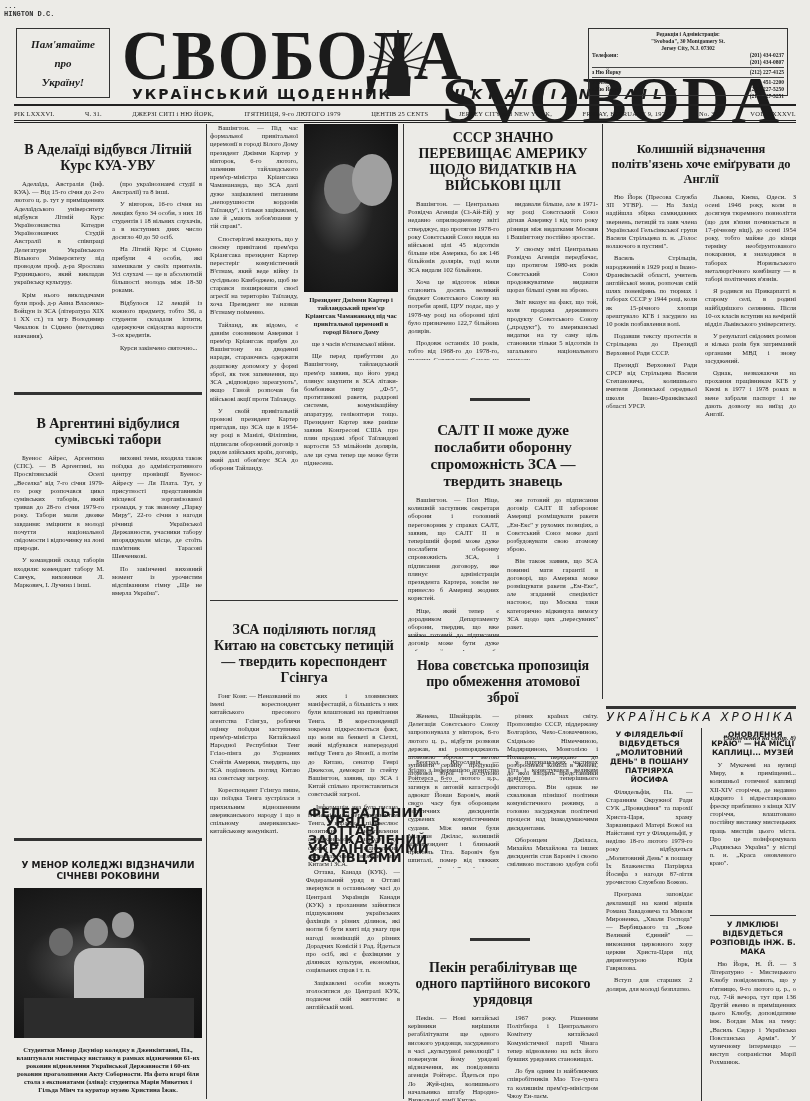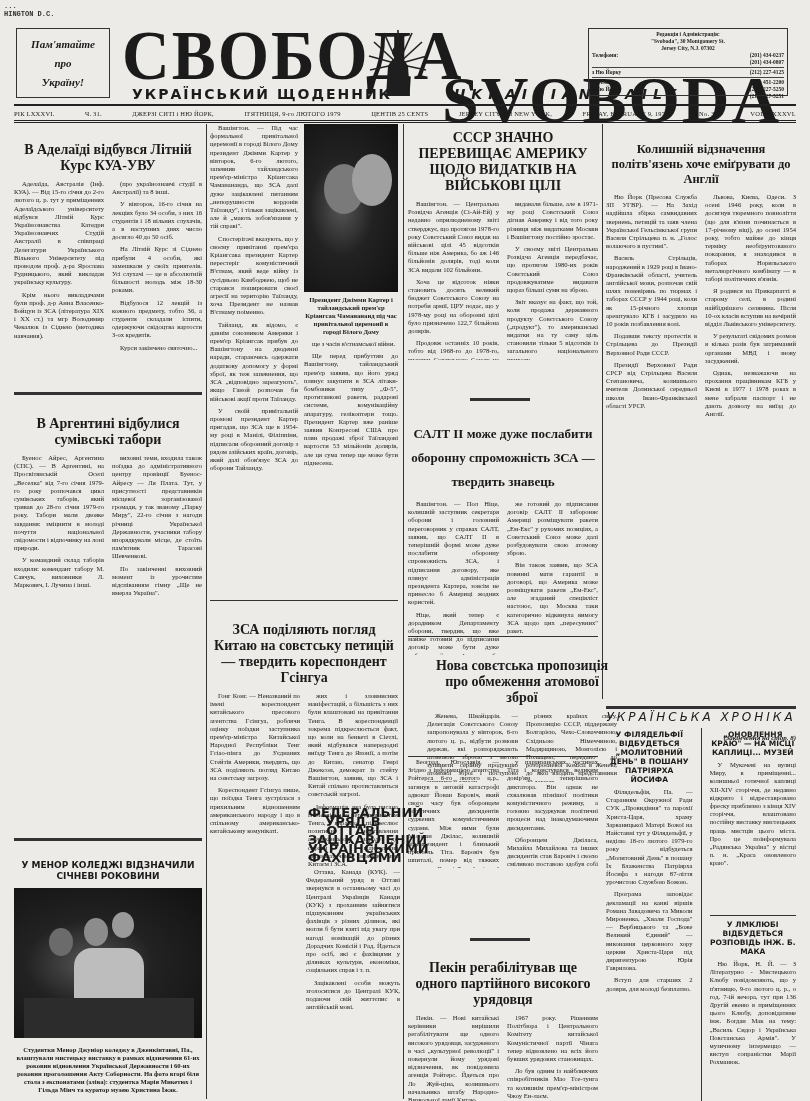--- a/index.html
+++ b/index.html
@@ -217,35 +217,35 @@
       <p>видавали більше, але в 1971-му році Совєтський Союз дігнав Америку і від того року різниця між видатками Москви і Вашінгтону постійно зростає.</p>
       <p>У своєму звіті Центральна Розвідча Агенція передбачає, що протягом 1980-их років Совєтський Союз продовжуватиме видавати щораз більші суми на зброю.</p>
       <p>Звіт вказує на факт, що той, коли продажа державного продукту Совєтського Союзу („продукт"), то американські видатки на ту саму ціль становили тільки 5 відсотків із загального національного приходу.</p>
 
     </div>
   </div>
 </article>
 <div class="hrule" style="left:470px;top:398px;width:60px;height:3px;"></div>
 
 <article class="art" style="left:408px;top:404px;width:190px;height:226px;">
-  <h2 class="hl" style="font-size:13px;line-height:24px;">САЛТ II може дуже послабити оборонну спроможність ЗСА — твердить знавець</h2>
+  <h2 class="hl" style="font-size:15px;line-height:17px;">САЛТ II може дуже послабити оборонну спроможність ЗСА — твердить знавець</h2>
   <div class="cols" style="height:155px;">
     <div class="col">
       <p>Вашінгтон. — Пол Ніце, колишній заступник секретаря оборони і головний переговорник у справах САЛТ, заявив, що САЛТ II в теперішній формі може дуже послабити оборонну спроможність ЗСА, і підписання договору, яке плянує адміністрація президента Картера, зовсім не принесло б Америці жодних користей.</p>
       <p>Ніце, який тепер є дорадником Департаменту оборони, твердив, що вже майже готовий до підписання договір може бути дуже небезпечний для Америки, бо не передбачає обмежень щодо совєтських міжконтинентальних ракет.</p>
     </div>
     <div class="col">
       <p>же готовий до підписання договір САЛТ II забороняє Америці розміщувати ракети „Ем-Екс" у рухомих позиціях, а Совєтський Союз може далі розбудовувати свою атомову зброю.</p>
       <p>Він також заявив, що ЗСА повинні мати гарантії в договорі, що Америка може розміщувати ракети „Ем-Екс", але згаданий спеціяліст настоює, що Москва таки категорично відкинула вимогу ЗСА щодо цих „пересувних" ракет.</p>
     </div>
   </div>
 </article>
 <div class="hrule" style="left:408px;top:636px;width:190px;"></div>
 
-<article class="art" style="left:427px;top:640px;width:190px;height:112px;">
+<article class="art" style="left:408px;top:640px;width:190px;height:112px;">
   <h2 class="hl">Нова совєтська пропозиція про обмеження атомової зброї</h2>
   <div class="cols" style="height:70px;">
     <div class="col">
         <p>Женева, Швайцарія. — Делегація Совєтського Союзу запропонувала у вівторок, 6-го лютого ц. р., відбути розмови держав, які розпоряджають атомовою зброєю з метою зупинити серійну продукцію атомової зброї і поступово знищити її запаси.</p>
       </div>
     <div class="col">
         <p>різних країнах світу. Пропозицію СССР, піддержану Болгарією, Чехо-Словаччиною, Східньою Німеччиною, Мадярщиною, Монголією і Польщею, передано до розброєневої Комісії в Женеві, до якої входять представники 40 держав.</p>
       </div>
   </div>
 </article>

